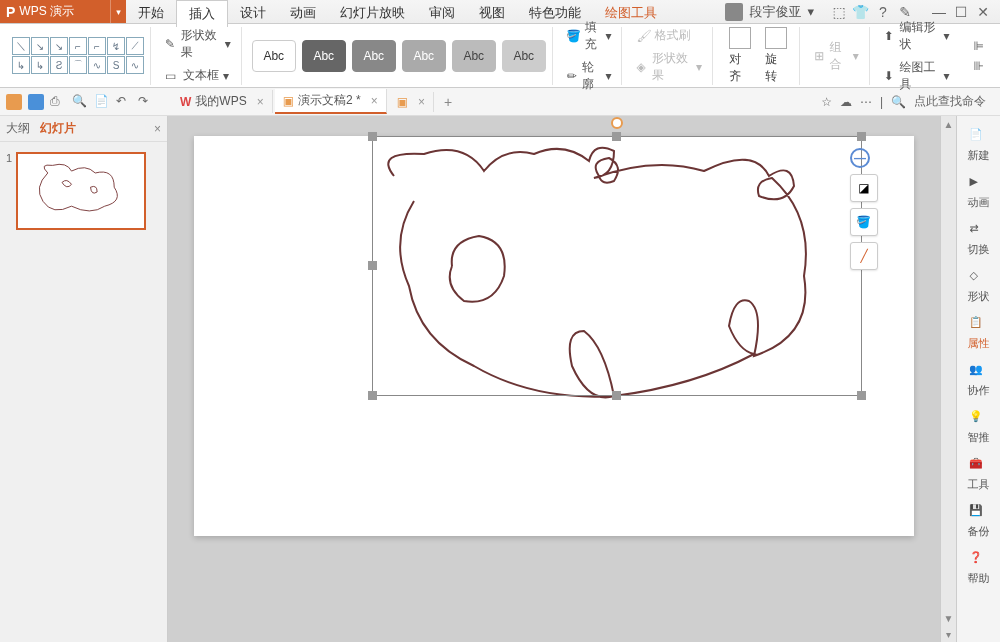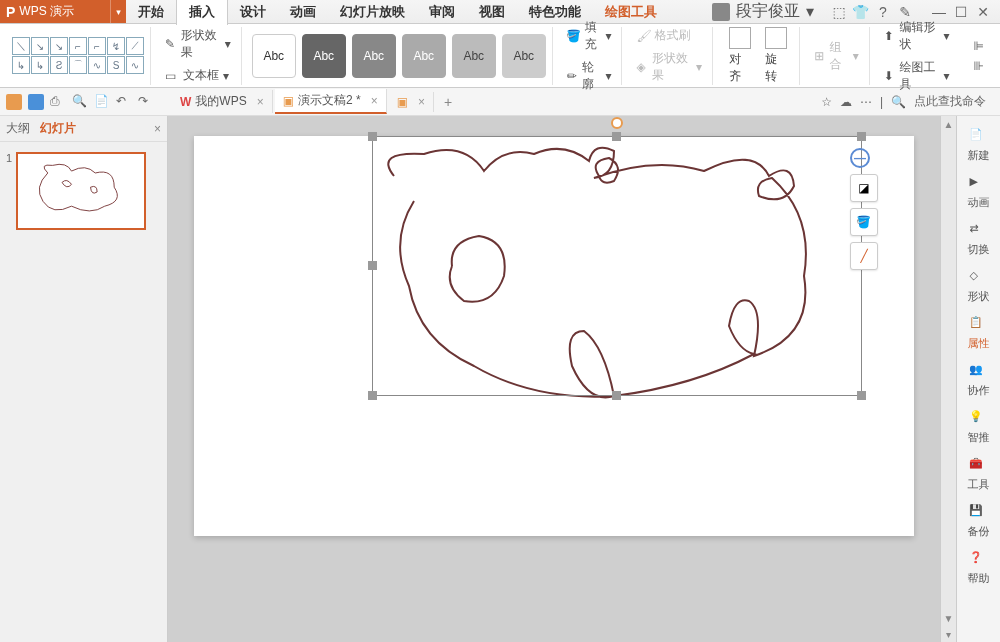--- a/index.html
+++ b/index.html
@@ -2,38 +2,38 @@
 <html><head>
 <meta charset="utf-8">
 <style>
 * { margin: 0; padding: 0; box-sizing: border-box; font-family: "Microsoft YaHei", Arial, sans-serif; }
 body { background: #e8e8e8; width: 1000px; height: 642px; overflow: hidden; font-size: 12px; }
 
 .titlebar { height: 24px; background: linear-gradient(#f5f5f5,#eeeeee); display: flex; align-items: stretch; border-bottom: 1px solid #ccc; }
 .app-logo { width: 110px; background: #d25f2b; color: #fff; display: flex; align-items: center; padding: 0 6px; font-size: 12px; gap: 4px; }
 .app-logo .p-icon { font-weight: bold; font-size: 14px; }
 .app-drop { width: 16px; background:#d25f2b; border-left:1px solid rgba(255,255,255,0.3); display:flex;align-items:center;justify-content:center;color:#fff;font-size:9px;}
-.menutabs { display: flex; align-items: center; flex: 1; font-weight: bold; }
+.menutabs { display: flex; align-items: flex-start; flex: 1; }
 .menutab { padding: 4px 12px; font-size: 13px; color: #333; cursor: pointer; }
 .menutab.active { background: #fff; border-top: 1px solid #ccc; border-left: 1px solid #ccc; border-right: 1px solid #ccc; }
 .menutab.draw { color: #d25f2b; }
-.title-user { display:flex; align-items:center; gap:6px; padding:0 8px; font-size:16px; color:#555;}
+.title-user { display:flex; align-items:center; gap:6px; padding:0 8px; font-size:13px; color:#555;}
 .title-user .avatar { width:18px;height:18px;background:#888;border-radius:2px;}
 .win-controls { display: flex; align-items: center; gap: 4px; padding: 0 8px; }
 .win-controls span { width: 18px; text-align: center; color: #666; cursor: pointer; font-size: 14px; }
 
 .ribbon { height: 64px; background: #fff; border-bottom: 1px solid #ccc; display: flex; align-items: center; padding: 0 6px; gap: 4px; }
 .rgroup { display: flex; flex-direction: column; gap: 2px; padding: 2px 6px; border-right: 1px solid #e3e3e3; height: 58px; justify-content: center; }
 .rgroup.last { border-right:none; }
 .lines-grid { display:grid; grid-template-columns: repeat(7, 18px); grid-template-rows: repeat(2,18px); gap:1px;}
 .lines-grid span { border:1px solid #8ab; font-size:10px; color:#678; display:flex;align-items:center;justify-content:center;}
 .rbtn { display:flex;align-items:center;gap:4px;color:#555;font-size:12px;padding:2px 4px;cursor:pointer;}
 .rbtn .ic { width:14px;height:14px;display:inline-block;}
 .abc-row { display:flex; gap:6px; align-items:center;}
-.abc { width:44px;height:44px;border:1px solid #ccc;border-radius:4px;display:flex;align-items:center;justify-content:center;font-size:12px;color:#333;background:#fff;}
+.abc { width:44px;height:32px;border:1px solid #ccc;border-radius:4px;display:flex;align-items:center;justify-content:center;font-size:12px;color:#333;background:#fff;}
 .abc.dark { background:#666;color:#fff;border-color:#666;}
 .abc.g1{background:#888;color:#fff;border-color:#888;}
 .abc.g2{background:#aaa;color:#fff;border-color:#aaa;}
 .abc.g3{background:#bbb;color:#444;border-color:#bbb;}
 .abc.g4{background:#ccc;color:#444;border-color:#ccc;}
 .vbtn { display:flex;flex-direction:column;align-items:center;gap:2px;font-size:12px;color:#444;padding:0 6px;cursor:pointer;}
 .vbtn .vic { width:22px;height:22px;border:1px solid #aaa;}
 .disabled { color:#bbb; }
 
 .toolbar2 { height: 28px; background: #f5f5f5; border-bottom: 1px solid #ddd; display:flex; align-items:center; padding:0 6px; gap:6px; }

